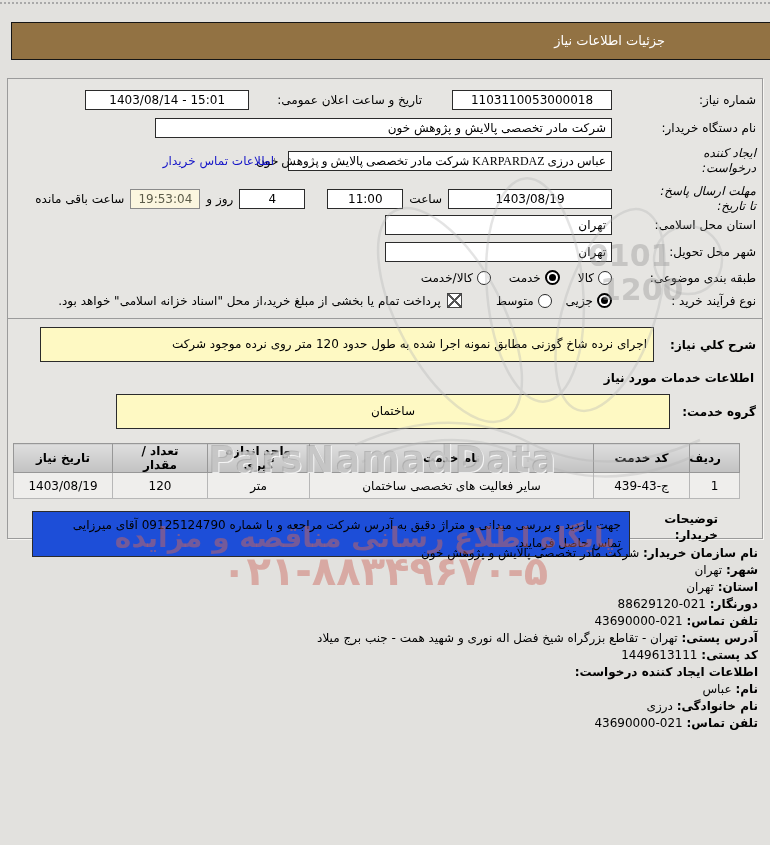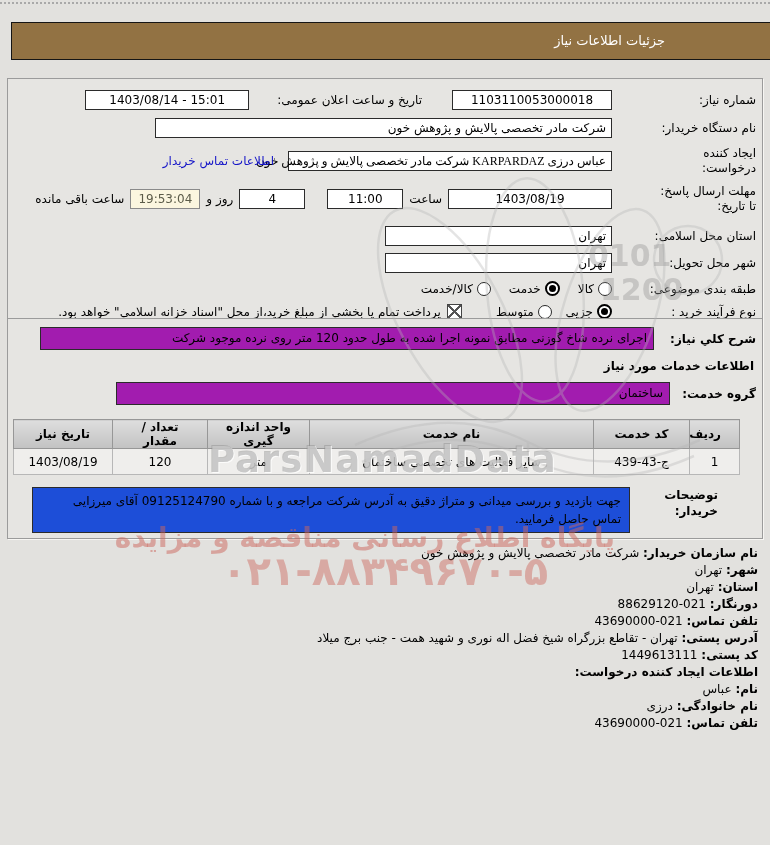--- a/index.html
+++ b/index.html
@@ -16,21 +16,21 @@
     line-height:36px;padding-right:112px;font-size:13px;text-align:right;
   }
   .panel{
     position:absolute;left:7px;right:7px;box-sizing:border-box;
     background:#e6e5e2;border:1px solid #9b9b9b;box-shadow:1px 1px 0 #f7f6f3;
   }
   .panel1{top:78px;height:294px;padding:11px 6px 0 8px;}
   .panel2{top:318px;height:221px;padding:8px 6px 0 8px;}
   .frow{display:flex;align-items:center;margin-bottom:8px;white-space:nowrap;}
   .lbl{flex:0 0 140px;padding-left:4px;}
-  .lbl.two div{line-height:15px;}
+  .lbl.two div{line-height:15px;font-style:italic;}
   .blbl{font-weight:bold;}
   .inp{
     background:#fff;border:1px solid #2b2b2b;height:18px;line-height:18px;
     padding:0 5px;overflow:hidden;
   }
   .center{text-align:center;}
   .ltr{direction:ltr;}
   .spill{overflow:visible;white-space:nowrap;font-family:Liberation Serif, serif;}
   .w148{width:148px;}.w152{width:152px;}.w64{width:64px;}.w54{width:54px;}
   .w58{width:58px;}.w215{width:215px;}
@@ -51,24 +51,24 @@
   .ropt{margin-left:18px;display:flex;align-items:center;}
   .cbx{
     display:inline-block;width:13px;height:13px;border:1px solid #444;flex:0 0 auto;
     margin-left:6px;
     background:
       linear-gradient(to top right,transparent 45%,#555 45%,#555 55%,transparent 55%),
       linear-gradient(to bottom right,transparent 45%,#555 45%,#555 55%,transparent 55%),
       #fff;
   }
   .descbox{
-    background:#a21caf;border:1px solid #2b2b2b;flex:1 1 auto;
-    margin-left:24px;padding:2px 6px;line-height:17px;min-height:17px;
-  }
-  .groupbox{margin-left:100px;}
+    background:#fef9c3;border:1px solid #2b2b2b;flex:1 1 auto;
+    margin-left:24px;padding:8px 6px;line-height:17px;min-height:17px;
+  }
+  .groupbox{margin-left:100px;text-align:center;}
   .heading{font-weight:bold;margin:8px 2px 9px;}
   table.svc{border-collapse:collapse;margin:14px 16px 0 14px;width:726px;table-layout:fixed;}
   table.svc th{
     background:linear-gradient(#dedede,#c2c2c2);border:1px solid #979797;
     font-weight:bold;height:27px;font-size:12px;padding:0 18px;
   }
   table.svc td{
     background:#efeeec;border:1px solid #b7b7b7;height:25px;
     text-align:center;padding:0 2px;
   }
@@ -124,21 +124,21 @@
 
   <div class="frow">
     <div class="lbl two">
       <div>ایجاد کننده</div>
       <div>درخواست:</div>
     </div>
     <div class="inp spill" style="width:312px;">عباس درزی KARPARDAZ شرکت مادر تخصصی پالایش و پژوهش خون</div>
     <span class="link">اطلاعات تماس خریدار</span>
   </div>
 
-  <div class="frow" style="margin-bottom:12px;">
+  <div class="frow" style="margin-bottom:1px;">
     <div class="lbl two">
       <div>مهلت ارسال پاسخ:</div>
       <div>تا تاریخ:</div>
     </div>
     <div class="inp w152 center">1403/08/19</div>
     <span class="gap6">ساعت</span>
     <div class="inp w64 center">11:00</div>
     <div class="inp w54 center gap22">4</div>
     <span class="gap6">روز و</span>
     <div class="inp w58 center countdown">19:53:04</div>

